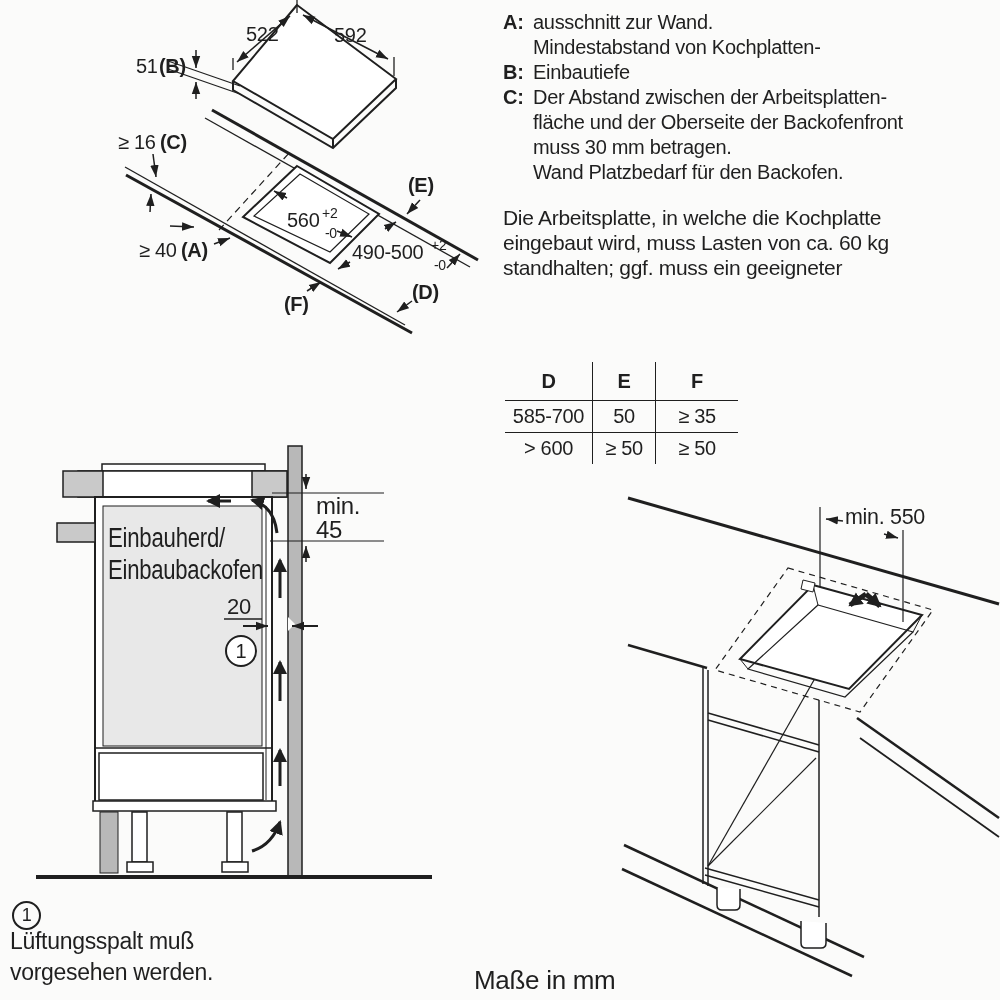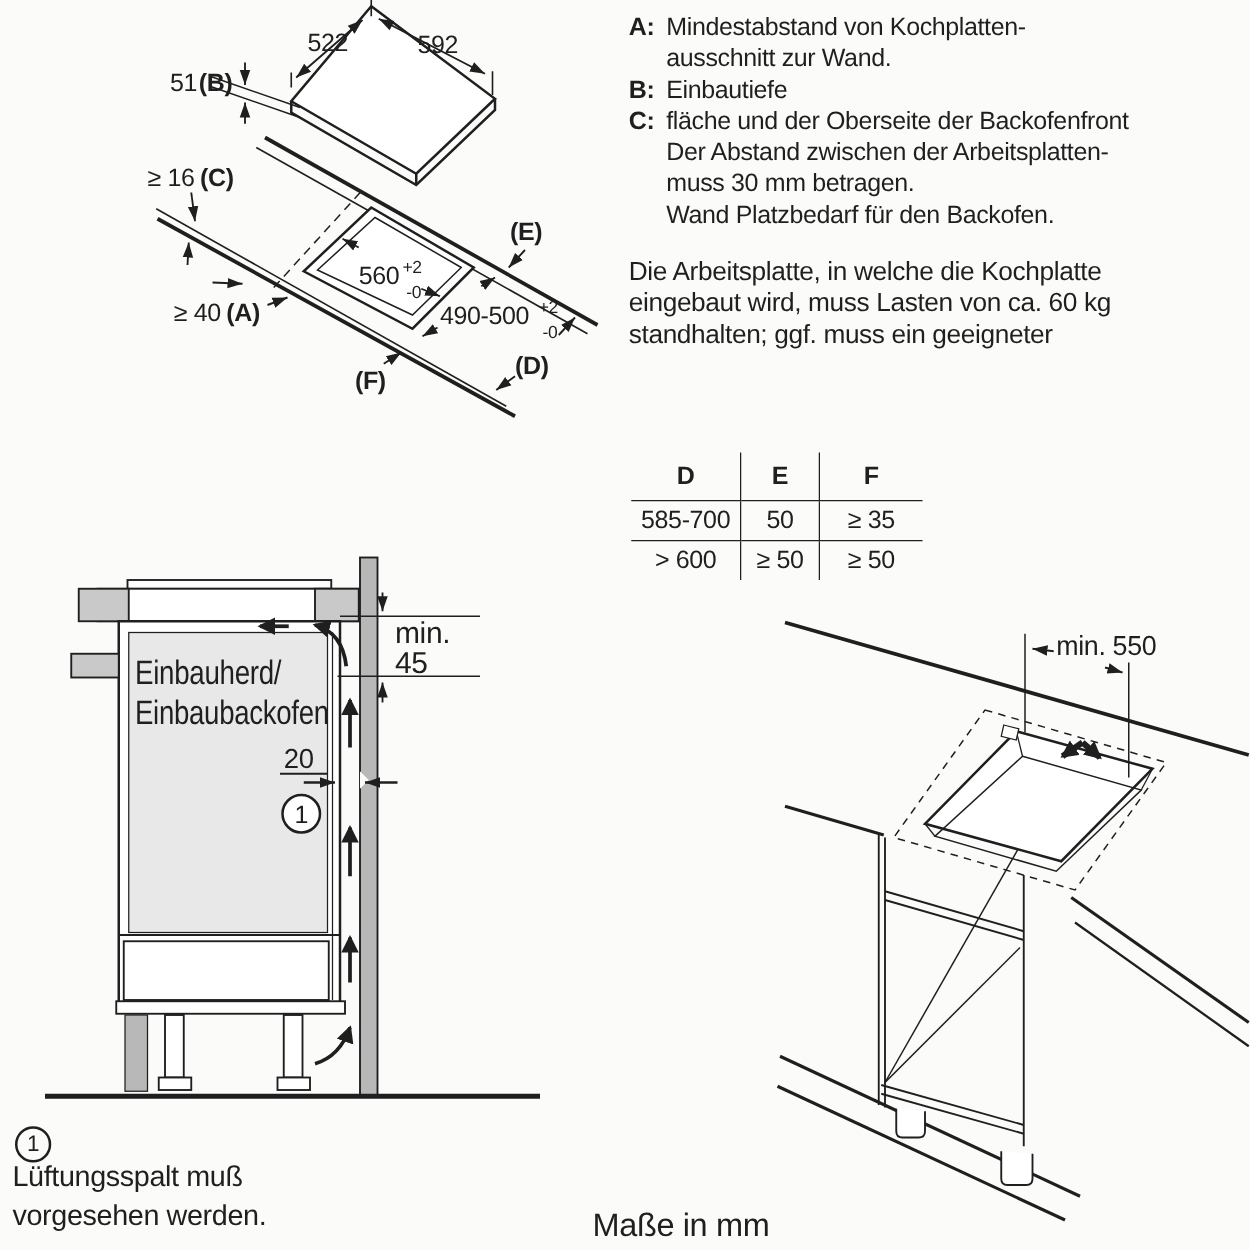--- a/index.html
+++ b/index.html
@@ -111,35 +111,35 @@
     <text class="b" x="408" y="192">(E)</text>
     <text class="b" x="284" y="311">(F)</text>
     <text class="b" x="412" y="299">(D)</text>
   </g>
 </svg>
 
 <div class="abs legend">
   <div class="legend-item">
     <span class="lkey">A:</span>
     <span>
+      <div>ausschnitt zur Wand.</div>
       <div>Mindestabstand von Kochplatten-</div>
-      <div>ausschnitt zur Wand.</div>
     </span>
   </div>
   <div class="legend-item">
     <span class="lkey">B:</span>
     <span>
       <div>Einbautiefe</div>
     </span>
   </div>
   <div class="legend-item">
     <span class="lkey">C:</span>
     <span>
+      <div>Der Abstand zwischen der Arbeitsplatten-</div>
       <div>fläche und der Oberseite der Backofenfront</div>
-      <div>Der Abstand zwischen der Arbeitsplatten-</div>
       <div>muss 30 mm betragen.</div>
       <div>Wand Platzbedarf für den Backofen.</div>
     </span>
   </div>
 </div>
 
 <div class="abs note">
   <div>Die Arbeitsplatte, in welche die Kochplatte</div>
   <div>eingebaut wird, muss Lasten von ca. 60 kg</div>
   <div>standhalten; ggf. muss ein geeigneter</div>

